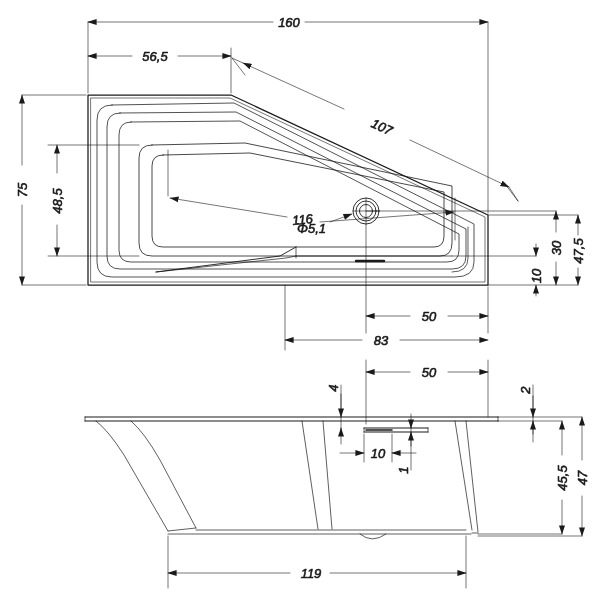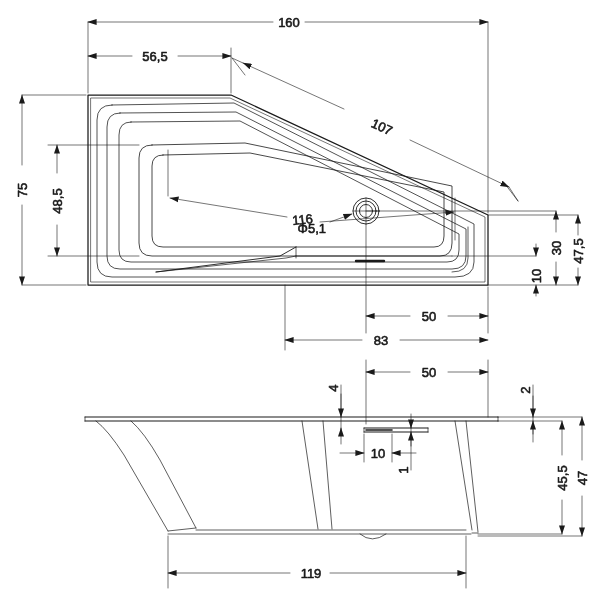--- a/index.html
+++ b/index.html
@@ -1,18 +1,18 @@
 <!DOCTYPE html>
 <html><head>
 <meta charset="utf-8">
 <style>
   html,body{margin:0;padding:0;background:#ffffff;}
   body{width:603px;height:600px;overflow:hidden;
        font-family:"Liberation Sans", sans-serif;}
-  #wrap{position:relative;width:603px;height:462px;}
+  #wrap{position:relative;width:603px;height:462px;font-style:italic;}
   svg{display:block;}
   .dimtext{font-family:"Liberation Sans", sans-serif;font-size:13px;fill:#1a1a1a;}
 </style>
 </head>
 <body>
 
 <div id="wrap">
 <svg width="603" height="600" viewBox="0 0 603 600">
   <defs>
     <marker id="ar" markerWidth="9" markerHeight="9" refX="8.6" refY="3" orient="auto" markerUnits="userSpaceOnUse">

